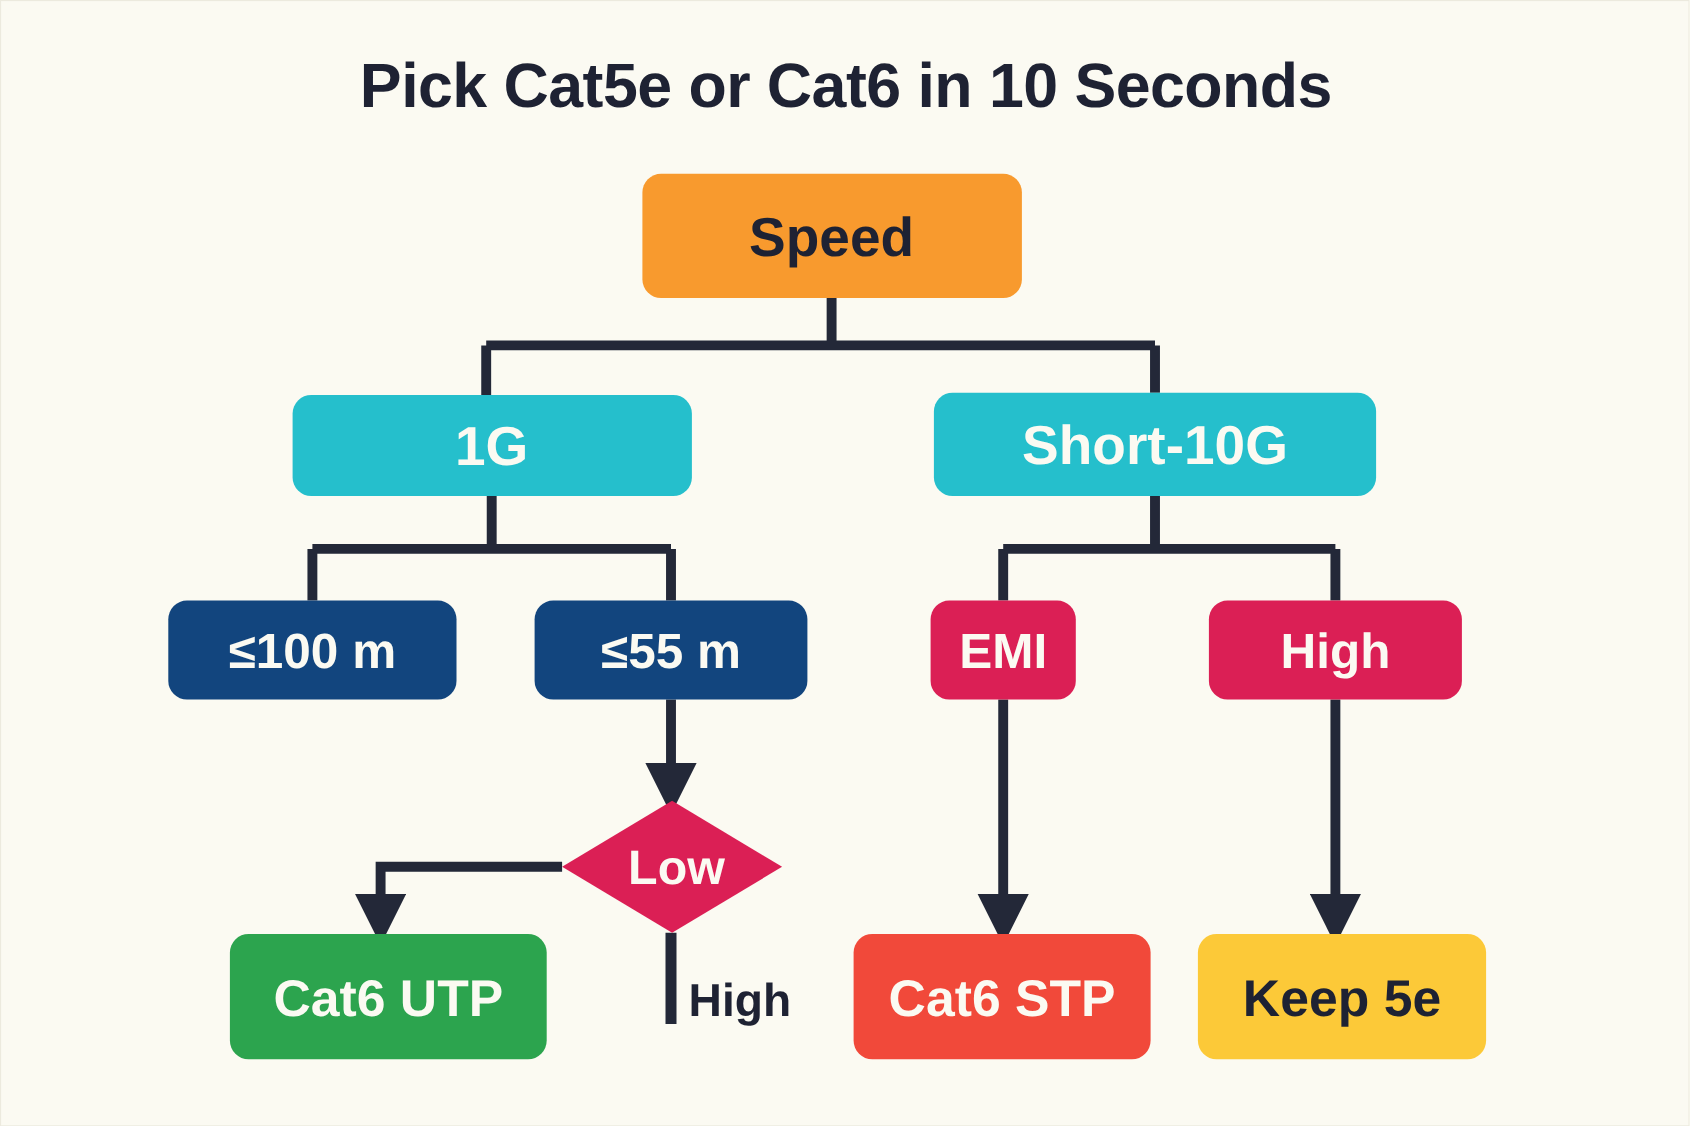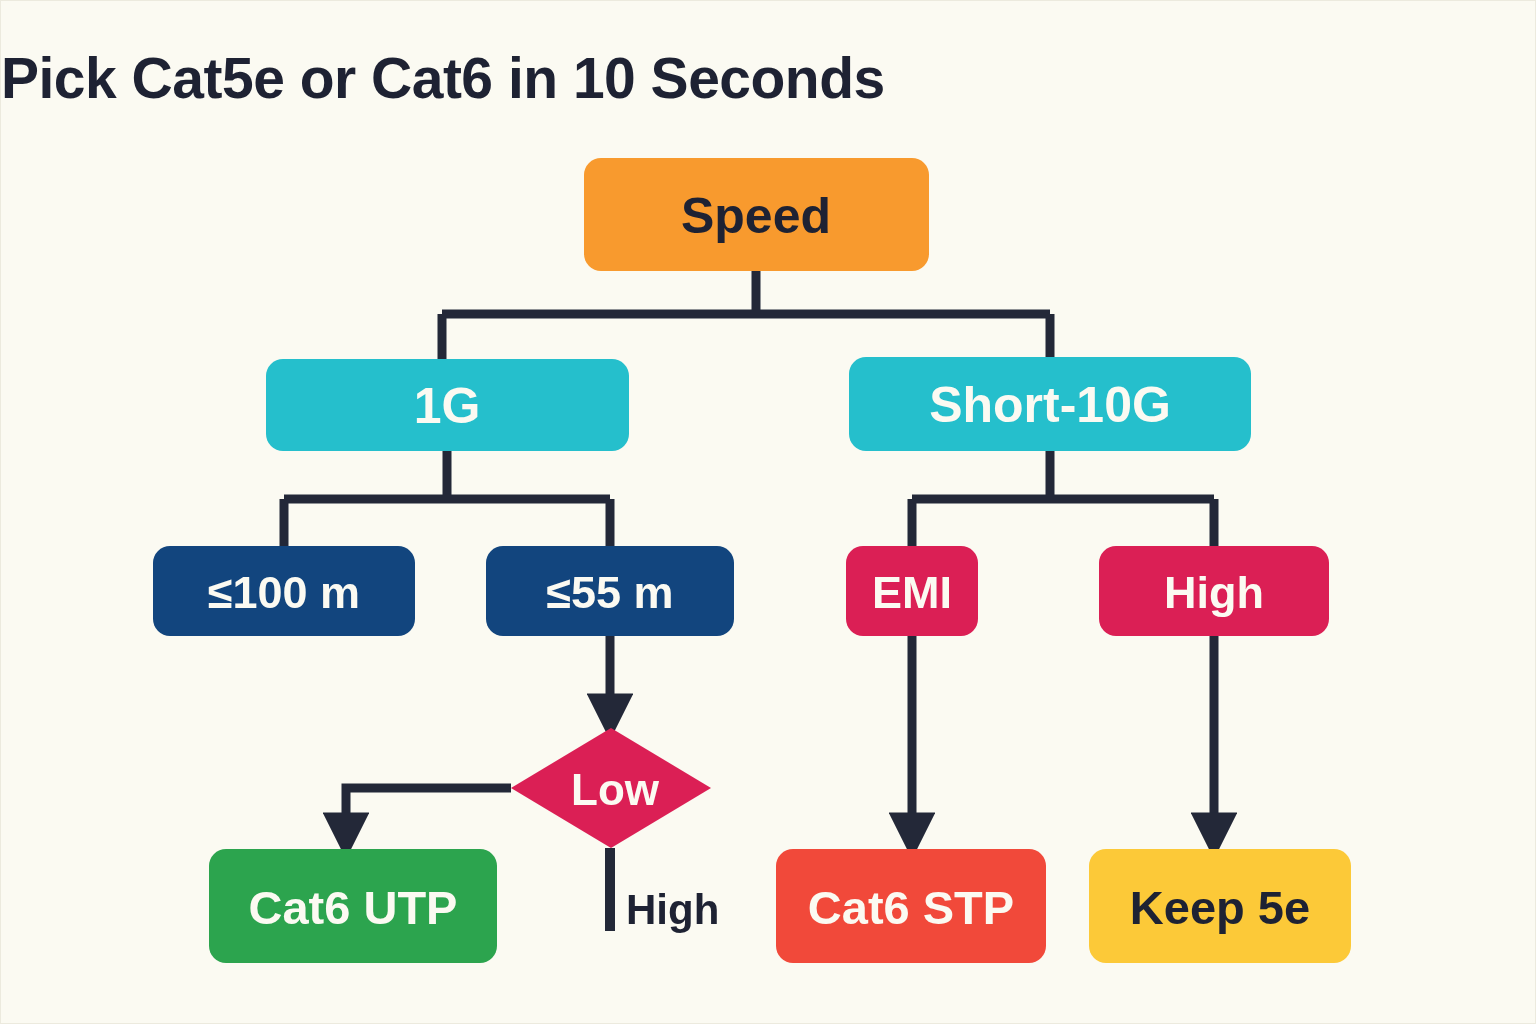--- a/index.html
+++ b/index.html
@@ -20,20 +20,21 @@
     height: 1024px;
     background: #fbfaf2;
     box-sizing: border-box;
     border: 1px solid #eceade;
   }
   #chart-title {
     position: absolute;
     left: 0;
     top: 48px;
     width: 1536px;
+    text-align: center;
     font-size: 57px;
     font-weight: bold;
     color: #1e2233;
     letter-spacing: -0.5px;
     line-height: 1.05;
     white-space: nowrap;
   }
   svg#flow {
     position: absolute;
     left: 0;

